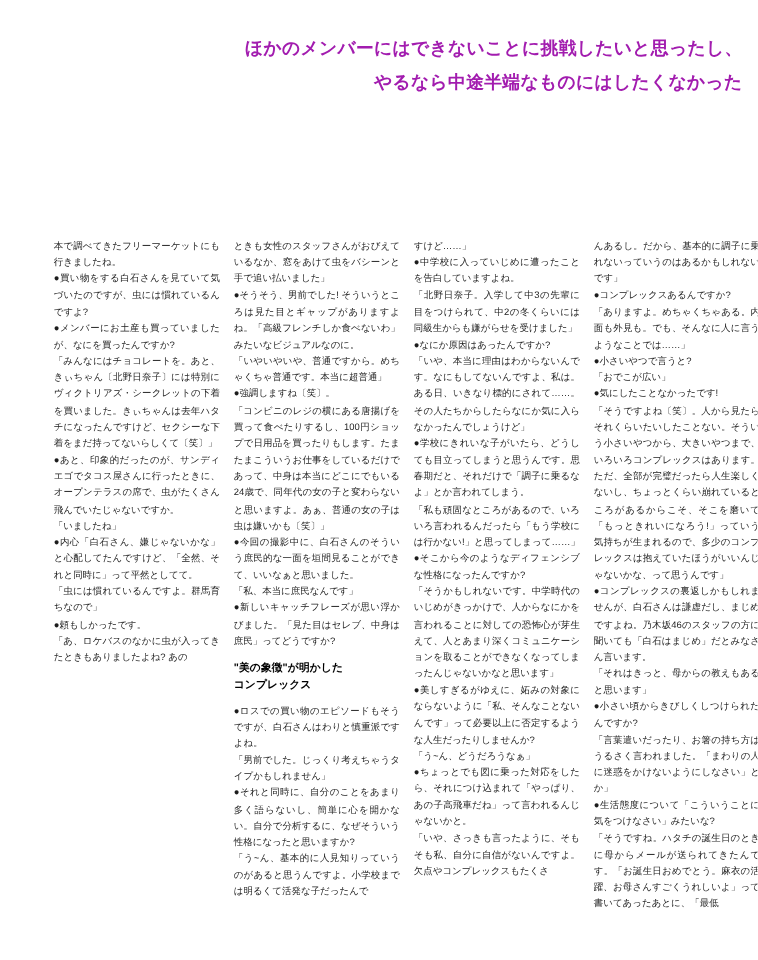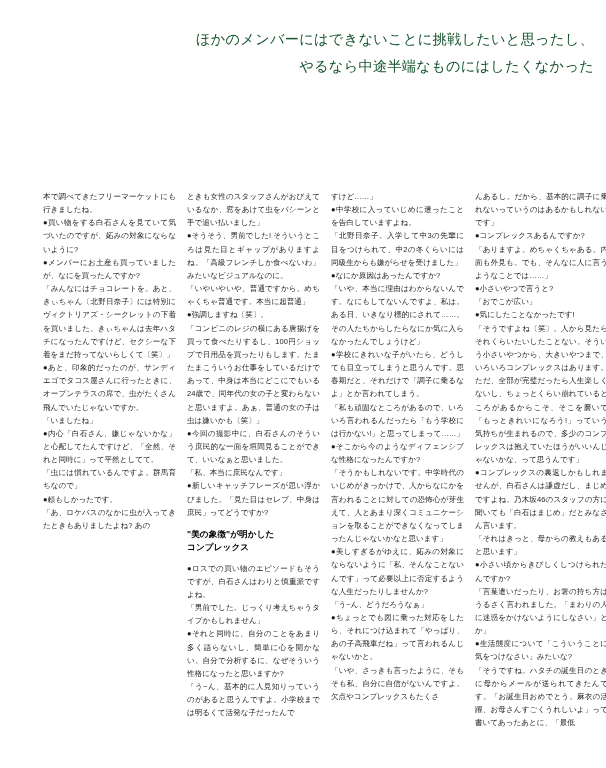--- a/index.html
+++ b/index.html
@@ -24,23 +24,23 @@
 
   
   .headline {
     position: absolute;
     left: 40px;
     right: 12px;
     top: 26px;
     text-align: right;
     font-size: 14.2px;
     line-height: 1.92;
-    font-weight: 400;
+    font-weight: 700;
     letter-spacing: 0.02em;
-    color: #14532d;
+    color: #a21caf;
   }
   .headline .hl-line {
     display: block;
     white-space: nowrap;
   }
 
   
   .body-grid {
     position: absolute;
     left: 43px;
@@ -83,21 +83,21 @@
 
   <div class="headline">
     <span class="hl-line">ほかのメンバーにはできないことに挑戦したいと思ったし、</span>
     <span class="hl-line">やるなら中途半端なものにはしたくなかった</span>
   </div>
 
   <div class="body-grid">
 
     <div class="col" id="col1">
         <p class="para">本で調べてきたフリーマーケットにも行きましたね。</p>
-        <p class="para">●買い物をする白石さんを見ていて気づいたのですが、妬みの対象にならないように?</p>
+        <p class="para">●買い物をする白石さんを見ていて気づいたのですが、虫には慣れているんですよ?</p>
         <p class="para">●メンバーにお土産も買っていましたが、なにを買ったんですか?</p>
         <p class="para">「みんなにはチョコレートを。あと、きぃちゃん〔北野日奈子〕には特別にヴィクトリアズ・シークレットの下着を買いました。きぃちゃんは去年ハタチになったんですけど、セクシーな下着をまだ持ってないらしくて〔笑〕」</p>
         <p class="para">●あと、印象的だったのが、サンディエゴでタコス屋さんに行ったときに、オープンテラスの席で、虫がたくさん飛んでいたじゃないですか。</p>
         <p class="para">「いましたね」</p>
         <p class="para">●内心「白石さん、嫌じゃないかな」と心配してたんですけど、「全然、それと同時に」って平然としてて。</p>
         <p class="para">「虫には慣れているんですよ。群馬育ちなので」</p>
         <p class="para">●頼もしかったです。</p>
         <p class="para">「あ、ロケバスのなかに虫が入ってきたときもありましたよね? あの</p>
       </div>
     <div class="col" id="col2">

